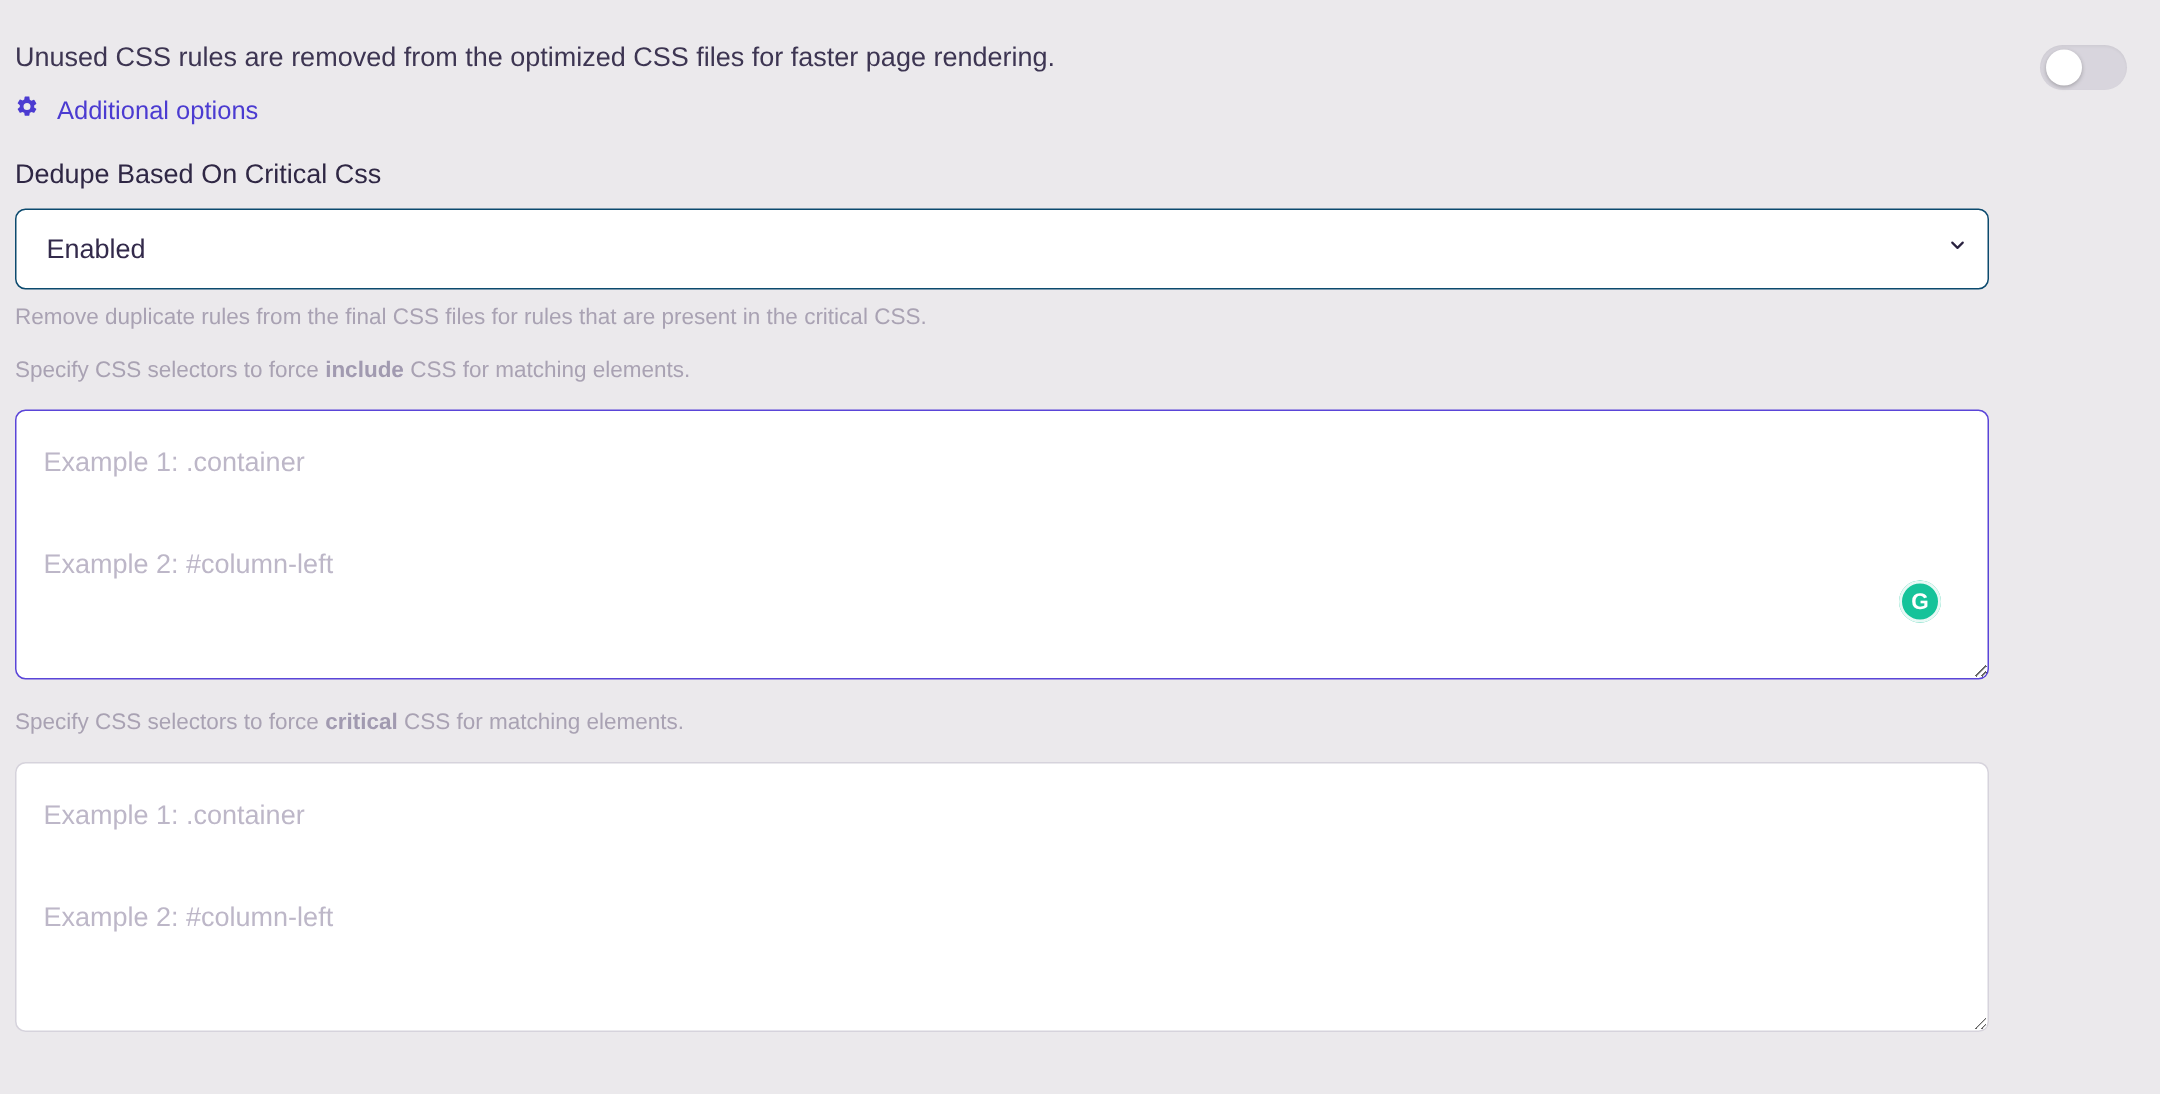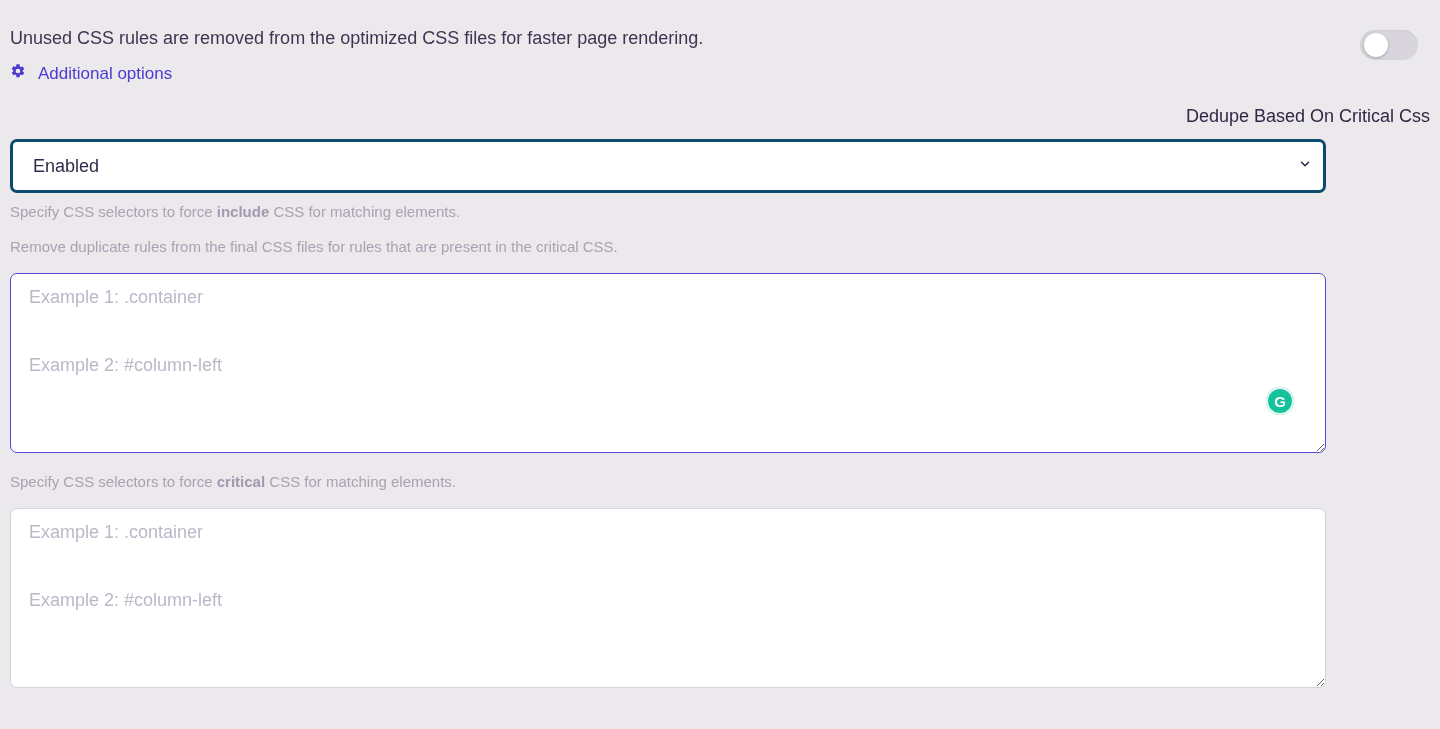--- a/index.html
+++ b/index.html
@@ -32,31 +32,30 @@
     display: inline-flex;
     align-items: flex-end;
     gap: 12px;
     cursor: pointer;
     margin-bottom: 22px;
   }
   .section-label {
     font-size: 18px;
     color: #2f2744;
     margin: 0 0 12px 0;
-    text-align: right;
   }
   .select-wrap {
     position: relative;
     width: 1316px;
     margin-bottom: 10px;
   }
   .select-wrap select {
     width: 100%;
     height: 54px;
-    border: 3px solid #0c4a6e;
+    border: 1px solid #0c4a6e;
     border-radius: 7px;
     background: #ffffff;
     font-size: 18px;
     color: #332a4b;
     padding: 0 40px 0 20px;
     appearance: none;
     -webkit-appearance: none;
     outline: none;
   }
   .select-caret {
@@ -74,21 +73,21 @@
   }
   .helper strong { font-weight: 700; color: #a19ab0; }
   .textarea {
     width: 1316px;
     height: 180px;
     border: 1px solid #d6d3dc;
     border-radius: 7px;
     background: #ffffff;
     font-size: 18px;
     color: #332a4b;
-    padding: 6px 18px;
+    padding: 17px 18px;
     font-family: inherit;
     resize: both;
     outline: none;
     line-height: 1.9;
     margin-bottom: 20px;
     display: block;
   }
   .textarea.focused {
     border: 1px solid #5a45d8;
   }
@@ -163,25 +162,25 @@
     <select>
       <option>Enabled</option>
     </select>
     <span class="select-caret">
       <svg width="14" height="14" viewBox="0 0 24 24" fill="none" stroke="#2a2240" stroke-width="2.5" stroke-linecap="round" stroke-linejoin="round">
           <polyline points="6 9 12 15 18 9"></polyline>
         </svg>
     </span>
   </div>
 
+  <p class="helper">Remove duplicate rules from the final CSS files for rules that are present in the critical CSS.</p>
+
   <p class="helper">
     <span>Specify CSS selectors to force </span><strong>include</strong><span> CSS for matching elements.</span>
   </p>
-
-  <p class="helper">Remove duplicate rules from the final CSS files for rules that are present in the critical CSS.</p>
 
   <div class="ta-wrap">
     <textarea class="textarea focused" placeholder="Example 1: .container
 
 Example 2: #column-left" style=""></textarea>
     <div class="grammarly">
       <span>G</span>
     </div>
   </div>
 

